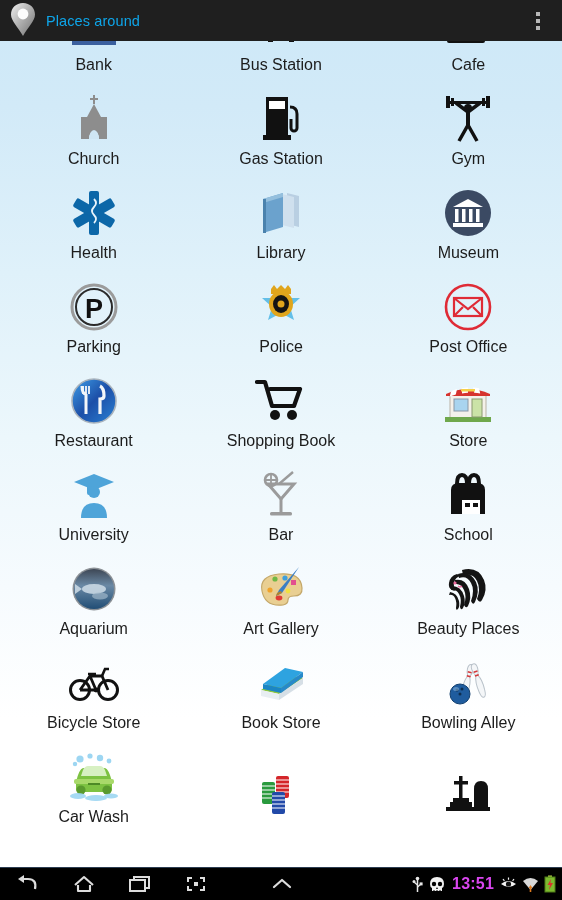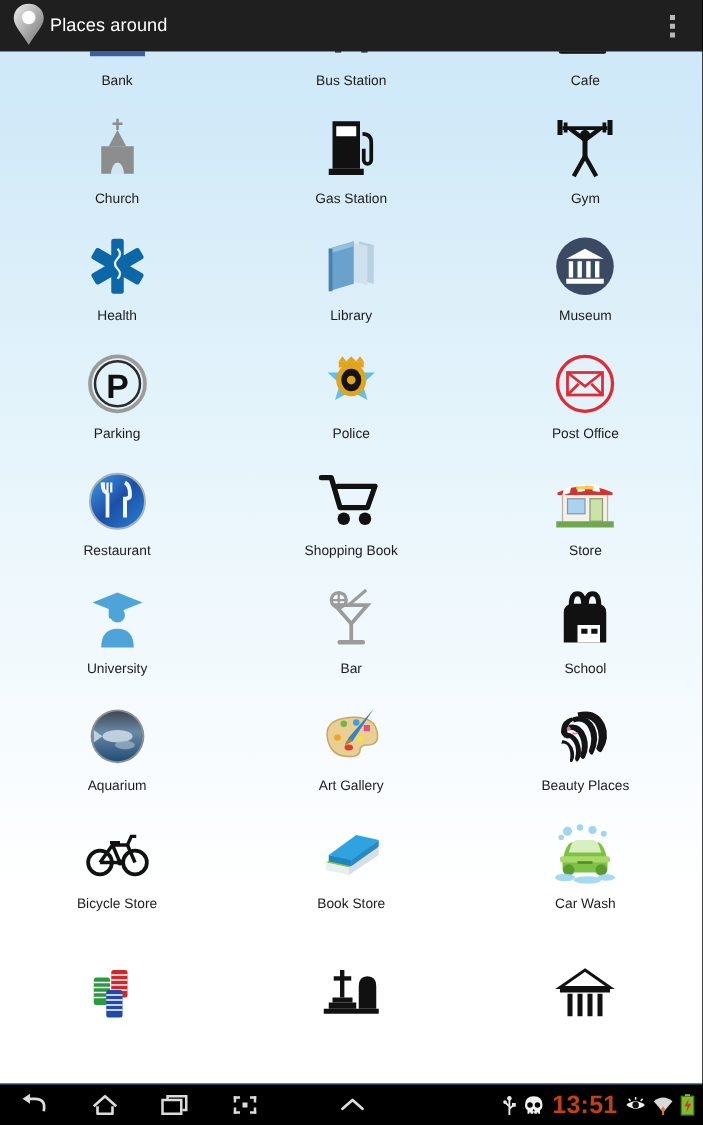--- a/index.html
+++ b/index.html
@@ -31,22 +31,23 @@
     z-index: 40;
   }
   .appbar-icon {
     width: 34px; height: 41px;
     margin-left: 6px;
     position: relative;
     flex: 0 0 auto;
   }
   .appbar-icon svg { position: absolute; top: 2px; left: 2px; }
   .appbar-title {
-    color: #ffffff;
+    color: #0ea5e9;
     font-size: 14.5px;
+    margin-left: 6px;
     letter-spacing: 0.1px;
     white-space: nowrap;
   }
   .appbar-overflow {
     position: absolute;
     right: 10px; top: 0;
     height: 41px; width: 28px;
     display: flex; flex-direction: column;
     align-items: center; justify-content: center;
     gap: 3px;
@@ -96,21 +97,21 @@
   .cell-icon {
     height: 56px;
     width: 64px;
     display: flex;
     align-items: center;
     justify-content: center;
     position: relative;
   }
   .cell-label {
     margin-top: 4px;
-    font-size: 11px;
+    font-size: 16px;
     color: #1c1c1c;
     line-height: 16px;
     text-align: center;
     white-space: nowrap;
   }
 
   
   .navbar {
     position: absolute;
     left: 0; bottom: 0;
@@ -128,22 +129,22 @@
   }
   .nav-spacer { flex: 1 1 auto; }
   .status-tray {
     display: flex;
     align-items: center;
     height: 33px;
     padding-right: 6px;
     gap: 5px;
   }
   .status-time {
-    color: #c2410c;
-    font-size: 20px;
+    color: #d946ef;
+    font-size: 16px;
     font-weight: bold;
     letter-spacing: 0.2px;
     padding: 0 1px;
   }
   .tray-icon { display: flex; align-items: center; }
 </style>
 </head>
 <body>
 
 <div id="screen">
@@ -500,20 +501,41 @@
             <polygon points="6,30 24,34 24,40 6,36" fill="#e8eef2"></polygon>
             <polygon points="24,34 48,18 48,24 24,40" fill="#d6dfe6"></polygon>
             <polygon points="8,24 26,28 48,12 30,8" fill="#2ea3e0"></polygon>
             <polygon points="8,24 26,28 26,33 8,29" fill="#1c86c4"></polygon>
             <polygon points="26,28 48,12 48,17 26,33" fill="#2789c9"></polygon>
           </svg>
         </div>
         <div class="cell-label">Book Store</div>
       </div>
 
+      <div class="cell">
+        <div class="cell-icon">
+          <svg width="50" height="50" viewBox="0 0 50 50">
+            <g transform="rotate(14 24 25)">
+              <path d="M24 6 q3 0 3 5 q0 4 -2 7 q3 6 2 16 q-0.5 7 -3 7 q-2.5 0 -3 -7 q-1 -10 2 -16 q-2 -3 -2 -7 q0 -5 3 -5 Z" fill="#f4f6f8" stroke="#b9c2ca" stroke-width="1"></path>
+              <path d="M22 14 h4 M22 18 h4" stroke="#d4393b" stroke-width="1.6"></path>
+            </g>
+            <g transform="rotate(-18 36 24)">
+              <path d="M36 5 q3 0 3 5 q0 4 -2 7 q3 6 2 16 q-0.5 7 -3 7 q-2.5 0 -3 -7 q-1 -10 2 -16 q-2 -3 -2 -7 q0 -5 3 -5 Z" fill="#f4f6f8" stroke="#b9c2ca" stroke-width="1"></path>
+              <path d="M34 13 h4 M34 17 h4" stroke="#d4393b" stroke-width="1.6"></path>
+            </g>
+            <circle cx="17" cy="36" r="10" fill="#1f5c9e"></circle>
+            <circle cx="17" cy="36" r="10" fill="none" stroke="#13406f" stroke-width="1"></circle>
+            <circle cx="14" cy="32" r="1.5" fill="#0d2d4f"></circle>
+            <circle cx="19" cy="31" r="1.5" fill="#0d2d4f"></circle>
+            <circle cx="17" cy="36" r="1.5" fill="#0d2d4f"></circle>
+            <ellipse cx="13" cy="31" rx="3" ry="2" fill="#8bb8e0" opacity="0.55"></ellipse>
+          </svg>
+        </div>
+        <div class="cell-label">Bowling Alley</div>
+      </div>
 
 
       <div class="cell">
         <div class="cell-icon">
           <svg width="56" height="50" viewBox="0 0 56 50">
             <g fill="#9dd6f2">
               <circle cx="14" cy="7" r="3.6"></circle>
                 <circle cx="24" cy="4" r="2.6"></circle>
               <circle cx="34" cy="6" r="3.2"></circle>
                 <circle cx="43" cy="9" r="2.4"></circle>

